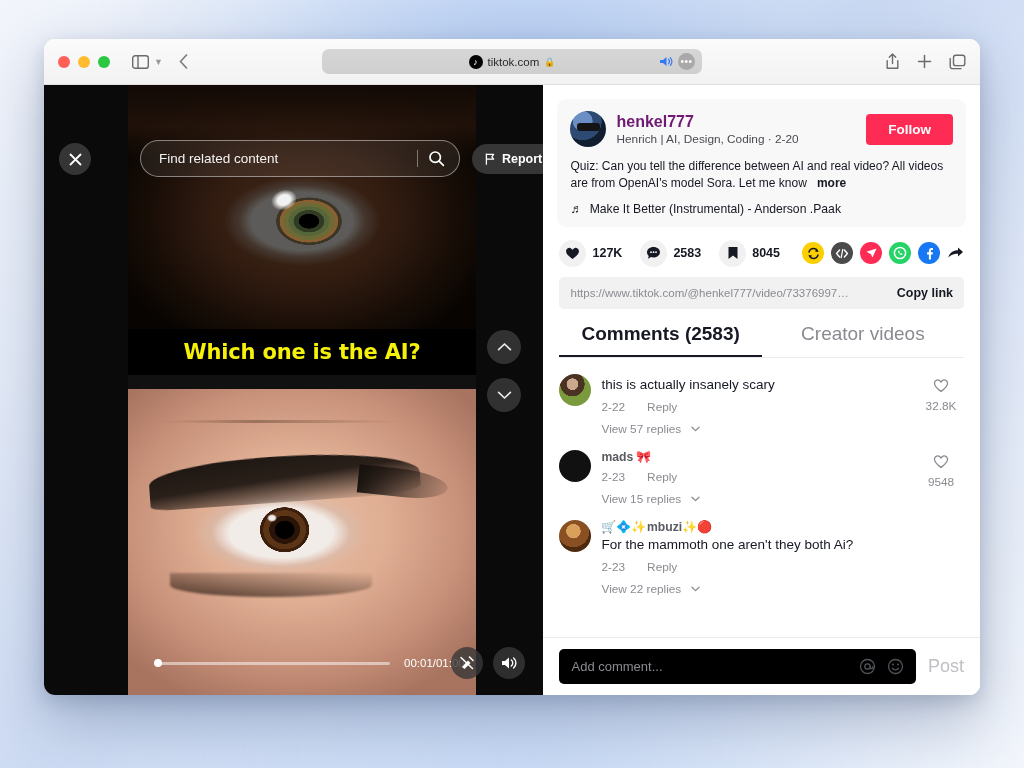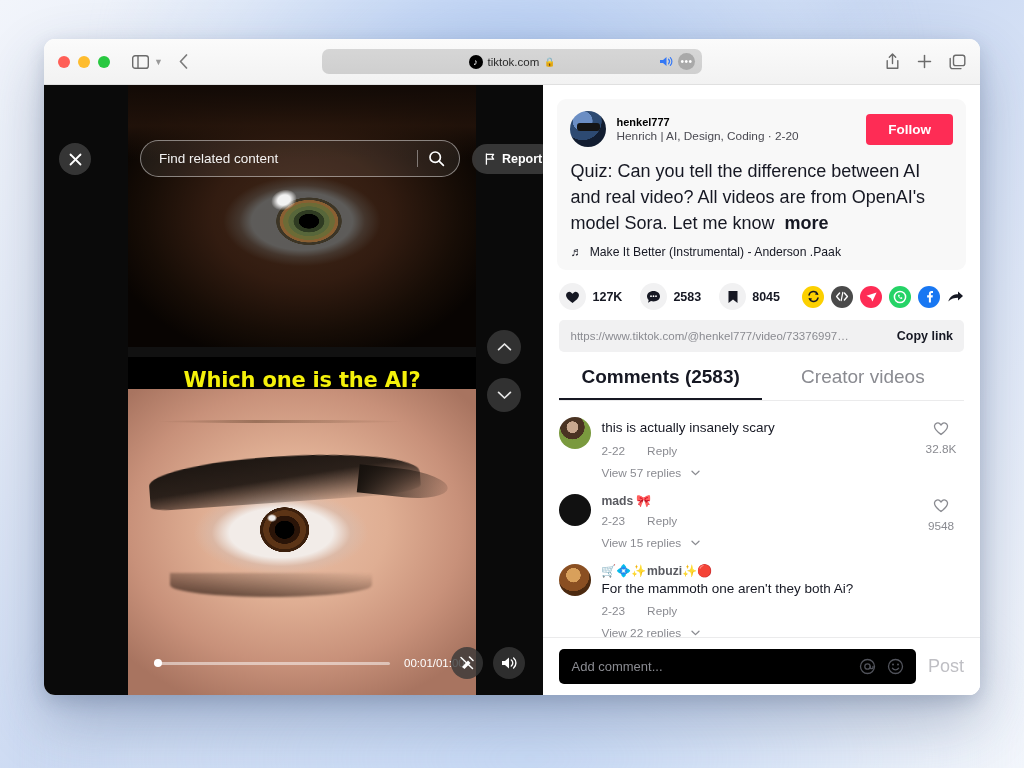--- a/index.html
+++ b/index.html
@@ -83,21 +83,21 @@
   .eye-top-lash {
     position: absolute; left: 0; top: 0; width: 100%; height: 74px;
     background: linear-gradient(#120a06 0%, rgba(40,22,12,.75) 55%, rgba(60,33,18,0) 100%);
   }
   .eye-top-spec {
     position: absolute; left: 41%; top: 40%; width: 26px; height: 20px; border-radius: 50%;
     background: radial-gradient(ellipse at center, rgba(255,255,255,.92) 0 35%, rgba(255,255,255,0) 72%);
     transform: rotate(-18deg);
   }
   .caption-band {
-    position: absolute; left: 0; top: 272px; width: 100%; height: 46px;
+    position: absolute; left: 0; top: 244px; width: 100%; height: 46px;
     background: #000; display: flex; align-items: center; justify-content: center;
   }
   .caption-text {
     color: #f5f10a; font-size: 21px; font-weight: bold; letter-spacing: -.2px;
     font-family: "DejaVu Sans", sans-serif;
   }
   .eye-bottom {
     position: absolute; left: 0; top: 304px; width: 100%; bottom: 0;
     background:
       radial-gradient(ellipse 46px 42px at 45% 46%, #000 0 21%, #2a1408 22% 33%, #5c3416 34% 46%, #3b1f0c 47% 53%, rgba(0,0,0,0) 54% 100%),
@@ -176,27 +176,27 @@
   .avatar-author {
     width: 36px; height: 36px; border-radius: 50%; flex-shrink: 0;
     background: radial-gradient(circle at 35% 28%, #6b8ec4 0 28%, #2d4a72 29% 54%, #121d30 55% 100%);
     position: relative; overflow: hidden;
   }
   .avatar-author::after {
     content: ""; position: absolute; left: 18%; top: 34%; width: 64%; height: 22%;
     background: #141414; border-radius: 3px;
   }
   .author-meta { margin-left: 10px; flex: 1; }
-  .author-name { font-size: 11px; font-weight: bold; color: #000000; }
+  .author-name { font-size: 16px; font-weight: bold; color: #701a75; }
   .author-sub { font-size: 11.8px; color: #4a4a52; margin-top: 1px; }
   .follow-btn {
     background: #fe2c55; color: #fff; font-size: 13.5px; font-weight: bold;
     padding: 8px 22px; border-radius: 4px; border: none;
   }
-  .desc { margin-top: 11px; font-size: 18px; color: #161823; line-height: 1.45; }
+  .desc { margin-top: 11px; font-size: 12px; color: #161823; line-height: 1.45; }
   .more-link { font-weight: bold; color: #161823; margin-left: 10px; }
   .music-row { margin-top: 9px; font-size: 12.2px; color: #161823; display: flex; align-items: center; gap: 7px; }
 
   .stats-row { display: flex; align-items: center; padding: 13px 16px 10px; gap: 8px; }
   .stat { display: flex; align-items: center; gap: 6px; margin-right: 10px; }
   .stat-circle {
     width: 27px; height: 27px; border-radius: 50%; background: #f1f1f2;
     display: flex; align-items: center; justify-content: center; color: #161823;
   }
   .stat-val { font-size: 12.5px; color: #161823; font-weight: bold; }

